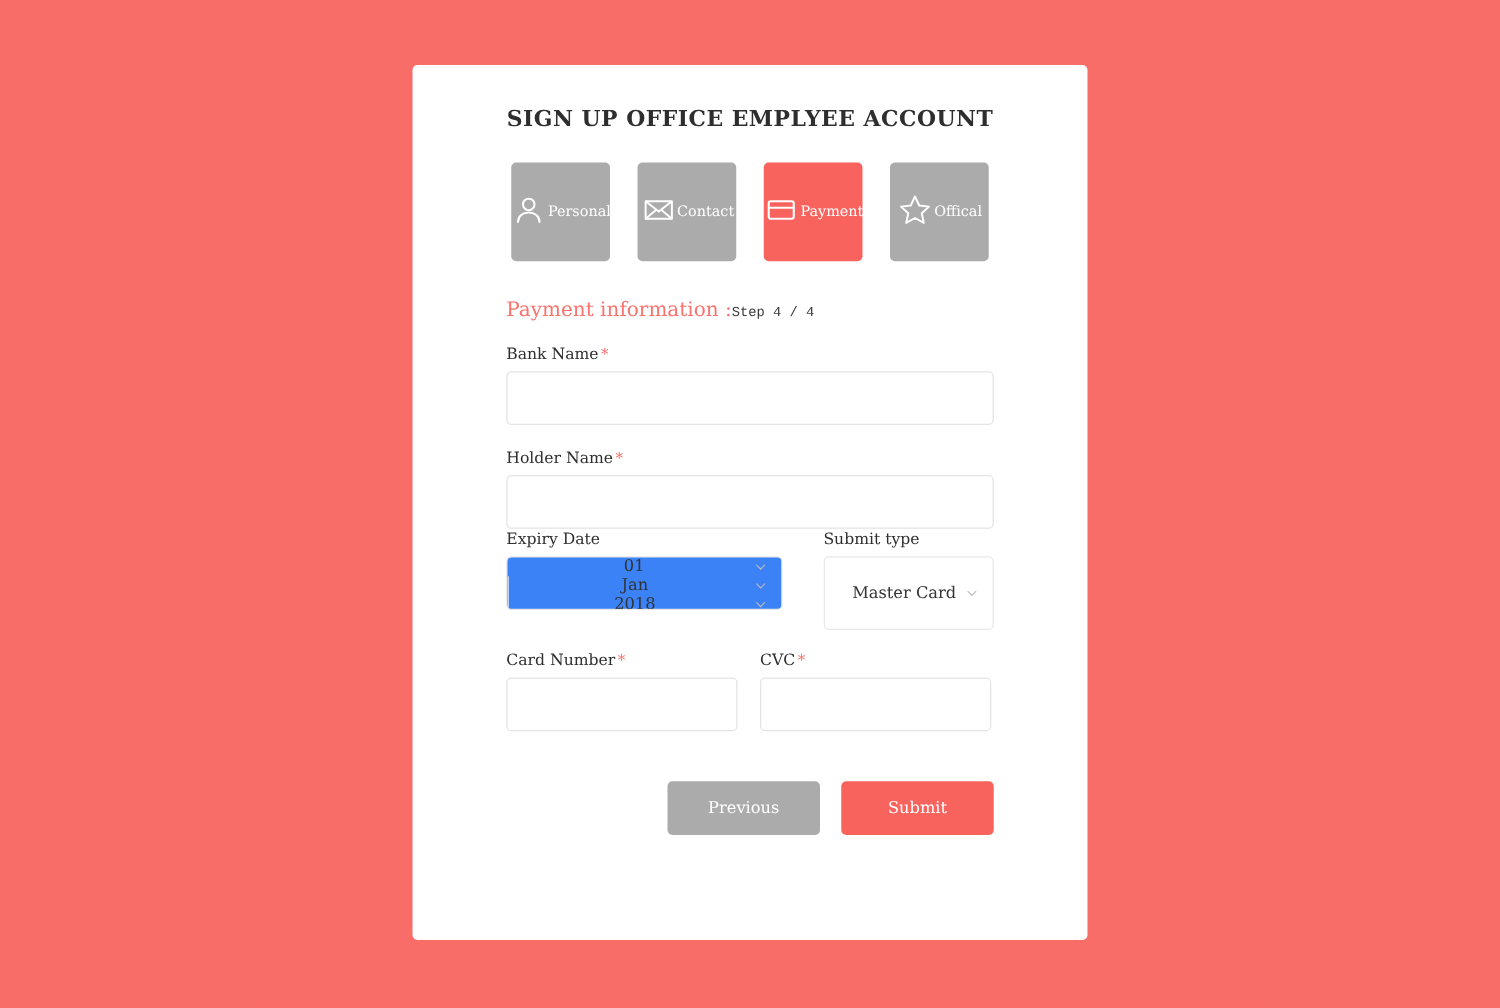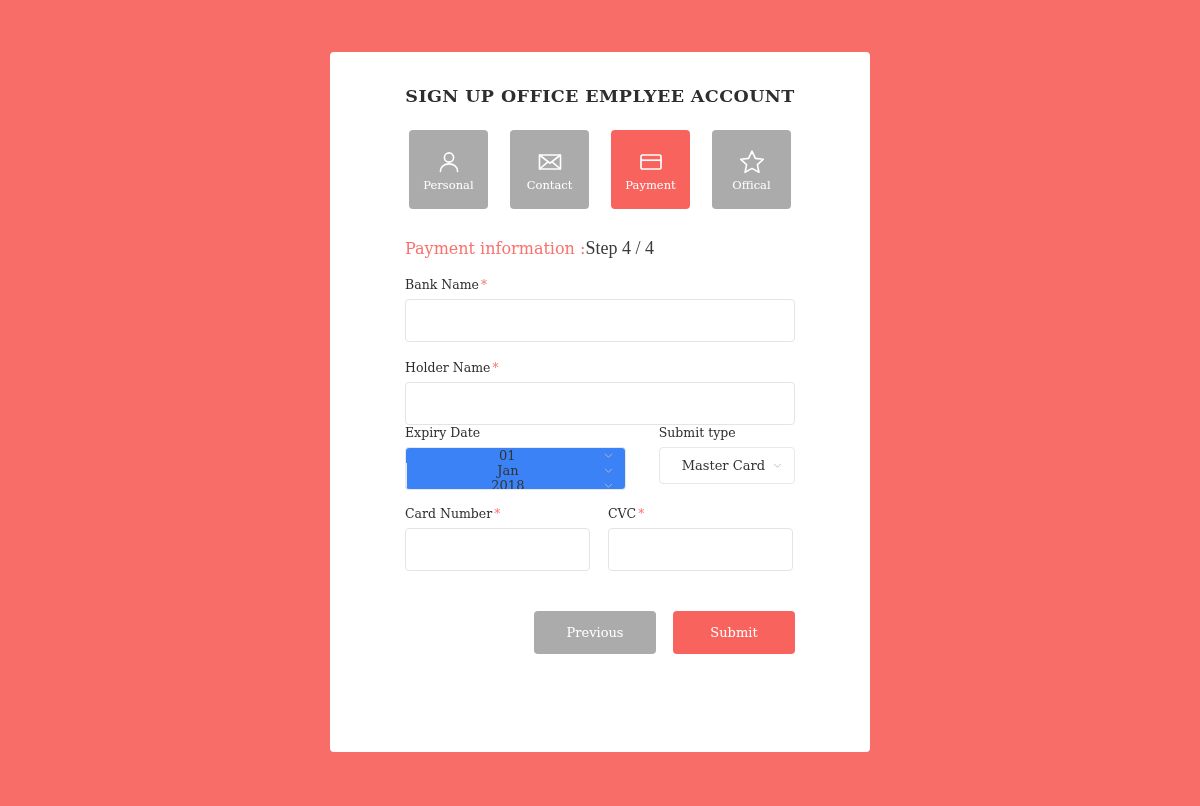--- a/index.html
+++ b/index.html
@@ -49,21 +49,21 @@
     justify-content: center;
     gap: 22px;
     margin-top: 24px;
   }
   .tab {
     width: 79px;
     height: 79px;
     border-radius: 4px;
     background: #ababab;
     display: flex;
-    flex-direction: column;
+    flex-direction: row;
     align-items: center;
     justify-content: center;
     cursor: pointer;
     user-select: none;
   }
   .tab.active { background: #f9635e; }
   .tab-icon {
     width: 30px;
     height: 30px;
     display: block;
@@ -88,22 +88,22 @@
     display: flex;
     align-items: baseline;
     margin-top: 29px;
   }
   .info-title {
     font-family: "DejaVu Serif", "Liberation Serif", serif;
     font-size: 16px;
     color: #f9726d;
   }
   .info-step {
-    font-family: Liberation Serif, serif;
-    font-size: 18px;
+    font-family: Liberation Mono, monospace;
+    font-size: 11px;
     color: #3a3a3a;
   }
 
   .field { margin-top: 18px; }
   .field-label {
     font-family: "DejaVu Serif", "Liberation Serif", serif;
     font-size: 12.5px;
     color: #2e2e2e;
     display: block;
     margin-bottom: 7px;
@@ -162,21 +162,21 @@
     top: 50%;
     width: 9px;
     height: 9px;
     margin-top: -5px;
   }
   .chev svg { display: block; }
 
   .select-single {
     border: 1px solid #e8e8e8;
     border-radius: 4px;
-    height: 37px;
+    height: 59px;
     background: #fff;
     display: flex;
     align-items: center;
     position: relative;
     cursor: pointer;
   }
   .select-single .sel-value {
     font-family: "DejaVu Serif", "Liberation Serif", serif;
     font-size: 13px;
     color: #333;

